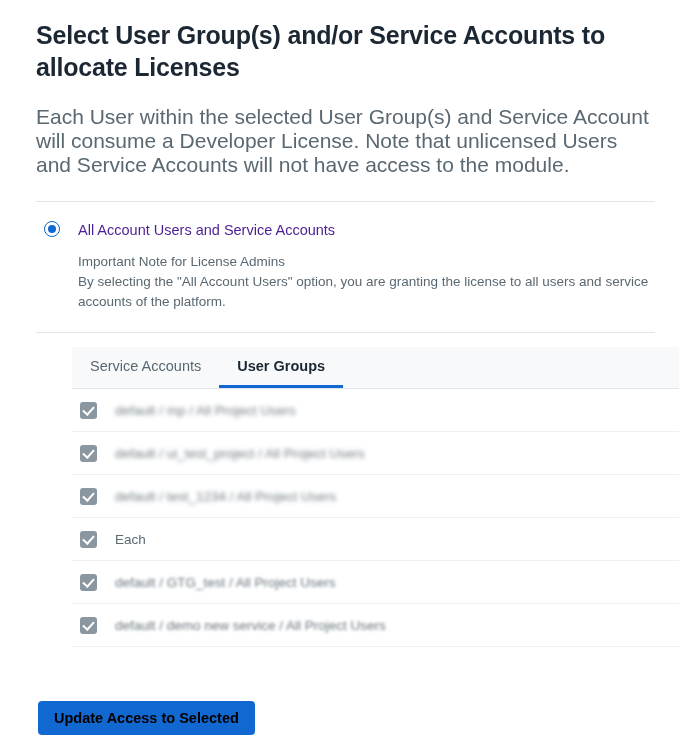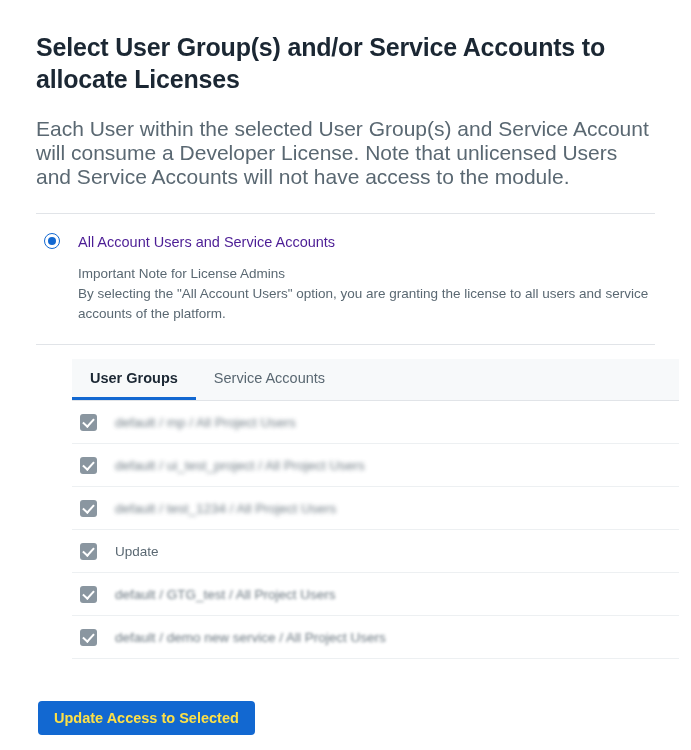--- a/index.html
+++ b/index.html
@@ -13,21 +13,21 @@
     color: #212b36;
     overflow: hidden;
   }
   .page {
     position: relative;
     width: 691px;
     height: 750px;
     background: #ffffff;
   }
   .content {
-    padding: 31px 36px 0 36px;
+    padding: 19px 36px 0 36px;
   }
   .title {
     font-size: 25px;
     line-height: 32px;
     font-weight: bold;
     color: #1b2733;
     margin: 0 0 22px 0;
     letter-spacing: -0.2px;
     max-width: 600px;
   }
@@ -174,21 +174,21 @@
     right: 0;
     bottom: 0;
     height: 64px;
     background: #ffffff;
     display: flex;
     align-items: center;
     padding-left: 38px;
   }
   .primary-button {
     background: #1268d1;
-    color: #fde047;
+    color: #000000;
     border: none;
     border-radius: 4px;
     font-size: 14.5px;
     font-weight: bold;
     font-family: "Liberation Sans", sans-serif;
     height: 34px;
     padding: 0 16px;
     cursor: pointer;
   }
 </style>
@@ -213,22 +213,22 @@
     <div class="note-block">
       <p class="note-line">Important Note for License Admins</p>
       <p class="note-line">By selecting the "All Account Users" option, you are granting the license to all users and service accounts of the platform.</p>
     </div>
 
     <div class="divider"></div>
 
 
     <div class="tabs-panel">
       <div class="tabs">
+        <div class="tab inactive">Service Accounts</div>
         <div class="tab active">User Groups</div>
-        <div class="tab inactive">Service Accounts</div>
       </div>
 
       <div class="list">
 
         <div class="list-item">
           <span class="checkbox"></span>
           <span class="item-label blurred">default / mp / All Project Users</span>
         </div>
 
         <div class="list-item">
@@ -236,21 +236,21 @@
           <span class="item-label blurred">default / ui_test_project / All Project Users</span>
         </div>
 
         <div class="list-item">
           <span class="checkbox"></span>
           <span class="item-label blurred">default / test_1234 / All Project Users</span>
         </div>
 
         <div class="list-item">
           <span class="checkbox"></span>
-          <span class="item-label">Update</span>
+          <span class="item-label">Each</span>
         </div>
 
         <div class="list-item">
           <span class="checkbox"></span>
           <span class="item-label blurred-mid">default / GTG_test / All Project Users</span>
         </div>
 
         <div class="list-item">
           <span class="checkbox"></span>
           <span class="item-label blurred-mid">default / demo new service / All Project Users</span>

